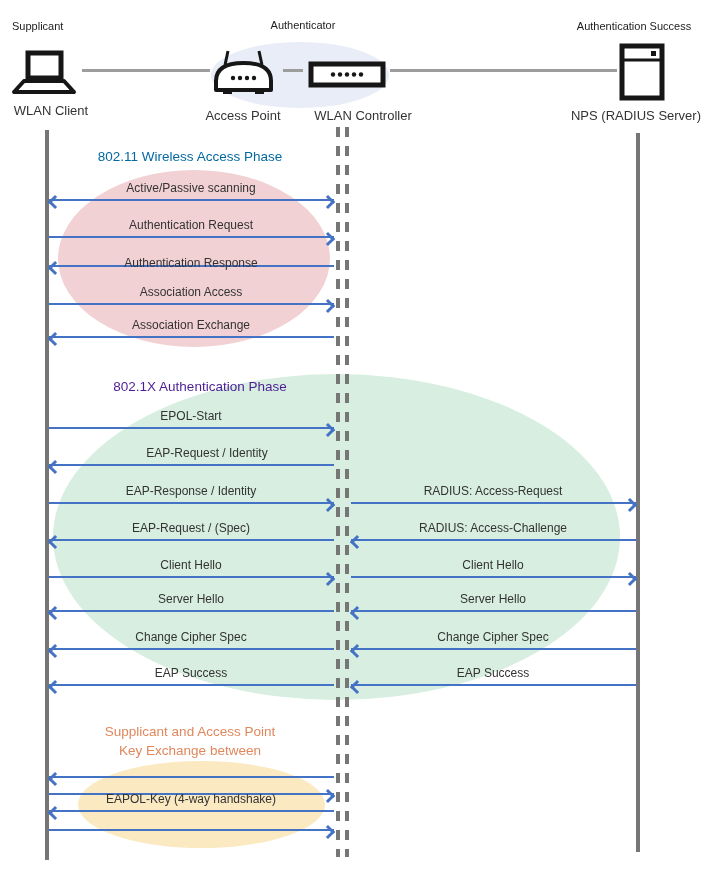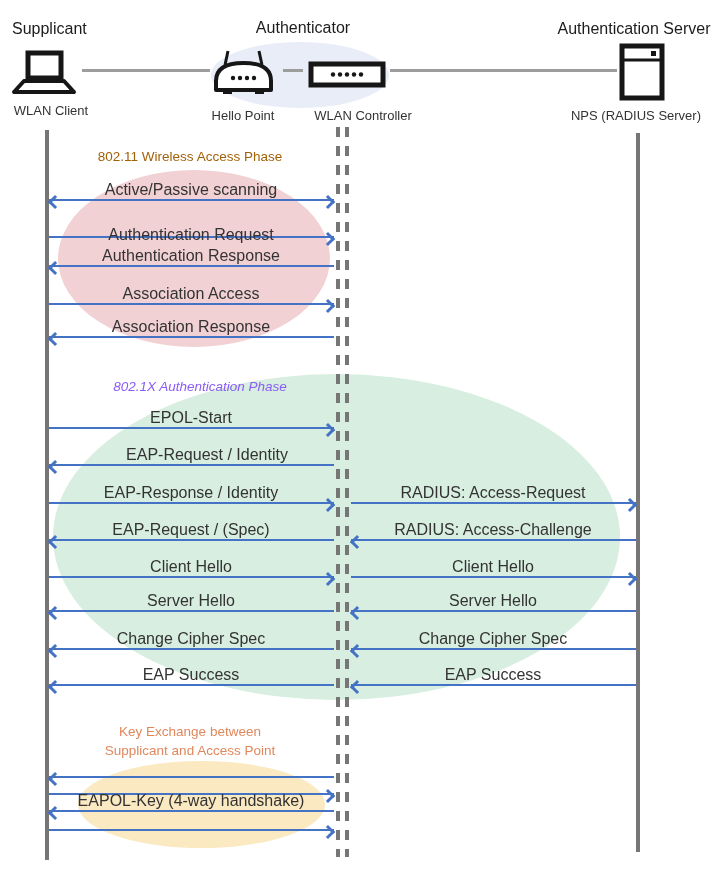--- a/index.html
+++ b/index.html
@@ -7,47 +7,47 @@
           font-family:"Liberation Sans",sans-serif;overflow:hidden;}
   .ellipse{position:absolute;border-radius:50%;z-index:1;}
   .el-blue{left:211px;top:42px;width:178px;height:66px;background:#e9edf7;}
   .el-pink{left:58px;top:170px;width:272px;height:177px;background:#f2d1d4;}
   .el-green{left:53px;top:374px;width:567px;height:326px;background:#d7eee0;}
   .el-yellow{left:78px;top:761px;width:247px;height:87px;background:#fbe9c2;}
   .lifeline{position:absolute;width:4px;background:#767676;z-index:2;}
   .lifeline.dashed{background:repeating-linear-gradient(to bottom,#767676 0 10px,transparent 10px 19px);}
   .hline{position:absolute;height:3px;background:#9d9d9d;z-index:1;}
   .icon{position:absolute;z-index:3;}
-  .actor-role{position:absolute;font-size:16px;color:#1c1c1c;white-space:nowrap;z-index:5;}
+  .actor-role{position:absolute;font-size:11px;color:#1c1c1c;white-space:nowrap;z-index:5;}
   .centered{transform:translateX(-50%);}
   .device-label{position:absolute;font-size:13px;color:#333;white-space:nowrap;transform:translateX(-50%);z-index:5;}
   .phase-title{position:absolute;font-size:13.5px;white-space:nowrap;transform:translateX(-50%);text-align:center;z-index:5;line-height:19px;}
-  .t-red{color:#a16207;}
-  .t-green{color:#8b5cf6;font-style:italic;}
+  .t-red{color:#0369a1;}
+  .t-green{color:#4c1d95;}
   .t-orange{color:#e0885c;}
-  .lbl{position:absolute;font-size:16px;color:#333;white-space:nowrap;transform:translateX(-50%);z-index:5;}
+  .lbl{position:absolute;font-size:12px;color:#333;white-space:nowrap;transform:translateX(-50%);z-index:5;}
   .arrow{position:absolute;height:0;border-top:2px solid #4472c4;z-index:4;}
   .ah{position:absolute;width:10px;height:10px;box-sizing:border-box;}
   .ah-l{left:1px;top:-4px;border-left:3px solid #4472c4;border-bottom:3px solid #4472c4;transform:rotate(45deg);}
   .ah-r{right:1px;top:-4px;border-right:3px solid #4472c4;border-top:3px solid #4472c4;transform:rotate(45deg);}
   svg{display:block;}
 </style>
 </head>
 <body>
 
 <div class="canvas">
 
   <div class="ellipse el-blue"></div>
   <div class="ellipse el-pink"></div>
   <div class="ellipse el-green"></div>
   <div class="ellipse el-yellow"></div>
 
   <div class="actor-role" style="left:12px;top:20px">Supplicant</div>
   <div class="actor-role centered" style="left:303px;top:19px">Authenticator</div>
-  <div class="actor-role centered" style="left:634px;top:20px">Authentication Server</div>
+  <div class="actor-role centered" style="left:634px;top:20px">Authentication Success</div>
 
   <div class="hline" style="left:82px;top:69px;width:128px"></div>
   <div class="hline" style="left:283px;top:69px;width:20px"></div>
   <div class="hline" style="left:390px;top:69px;width:227px"></div>
 
   <div class="icon" style="left:11px;top:50px">
     <svg width="66" height="46" viewBox="0 0 66 46">
       <rect x="17" y="3" width="33" height="25" fill="#fff" stroke="#161616" stroke-width="5"></rect>
       <path d="M13 31 h40 l10 11 h-60 z" fill="#fff" stroke="#161616" stroke-width="4" stroke-linejoin="round"></path>
     </svg>
@@ -77,58 +77,58 @@
   </div>
   <div class="icon" style="left:619px;top:43px">
     <svg width="47" height="58" viewBox="0 0 47 58">
       <rect x="3" y="3" width="40" height="52" fill="#fff" stroke="#161616" stroke-width="5"></rect>
       <line x1="5" y1="17" x2="42" y2="17" stroke="#161616" stroke-width="3"></line>
       <rect x="32" y="8" width="5" height="5" fill="#161616"></rect>
     </svg>
   </div>
 
   <div class="device-label" style="left:51px;top:103px">WLAN Client</div>
-  <div class="device-label" style="left:243px;top:108px">Hello Point</div>
+  <div class="device-label" style="left:243px;top:108px">Access Point</div>
   <div class="device-label" style="left:363px;top:108px">WLAN Controller</div>
   <div class="device-label" style="left:636px;top:108px">NPS (RADIUS Server)</div>
 
   <div class="lifeline" style="left:45px;top:130px;height:730px"></div>
   <div class="lifeline dashed" style="left:336px;top:127px;height:730px"></div>
   <div class="lifeline dashed" style="left:345px;top:127px;height:730px"></div>
   <div class="lifeline" style="left:636px;top:133px;height:719px"></div>
 
   <div class="phase-title t-red" style="left:190px;top:147px">802.11 Wireless Access Phase</div>
   <div class="phase-title t-green" style="left:200px;top:377px">802.1X Authentication Phase</div>
   <div class="phase-title t-orange" style="left:190px;top:722px">
+    <div>Supplicant and Access Point</div>
     <div>Key Exchange between</div>
-    <div>Supplicant and Access Point</div>
   </div>
 
   <div class="lbl" style="left:191px;top:181px">Active/Passive scanning</div>
   <div class="arrow" style="left:49px;top:199px;width:285px">
       <span class="ah ah-l"></span>
       <span class="ah ah-r"></span>
     </div>
 
-  <div class="lbl" style="left:191px;top:226px">Authentication Request</div>
+  <div class="lbl" style="left:191px;top:218px">Authentication Request</div>
   <div class="arrow" style="left:49px;top:236px;width:285px">
       <span class="ah ah-r"></span>
     </div>
 
-  <div class="lbl" style="left:191px;top:247px">Authentication Response</div>
+  <div class="lbl" style="left:191px;top:256px">Authentication Response</div>
   <div class="arrow" style="left:49px;top:265px;width:285px">
       <span class="ah ah-l"></span>
     </div>
 
   <div class="lbl" style="left:191px;top:285px">Association Access</div>
   <div class="arrow" style="left:49px;top:303px;width:285px">
       <span class="ah ah-r"></span>
     </div>
 
-  <div class="lbl" style="left:191px;top:318px">Association Response</div>
+  <div class="lbl" style="left:191px;top:318px">Association Exchange</div>
   <div class="arrow" style="left:49px;top:336px;width:285px">
       <span class="ah ah-l"></span>
     </div>
 
   <div class="lbl" style="left:191px;top:409px">EPOL-Start</div>
   <div class="arrow" style="left:49px;top:427px;width:285px">
       <span class="ah ah-r"></span>
     </div>
 
   <div class="lbl" style="left:207px;top:446px">EAP-Request / Identity</div>

